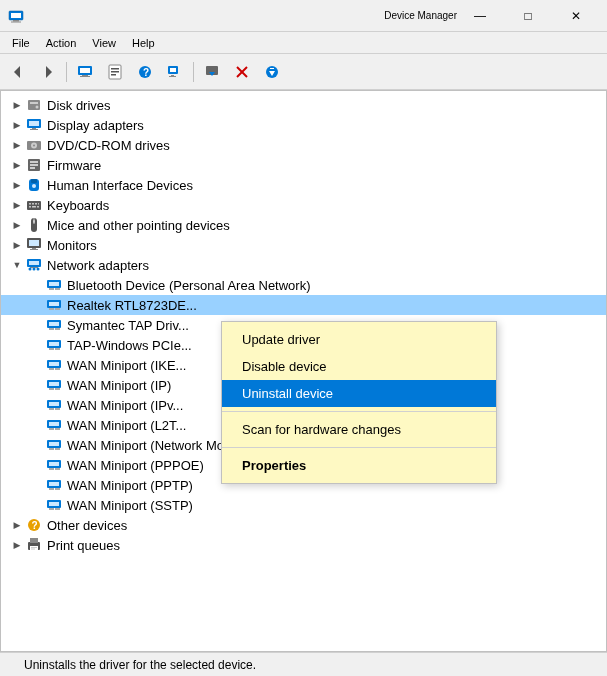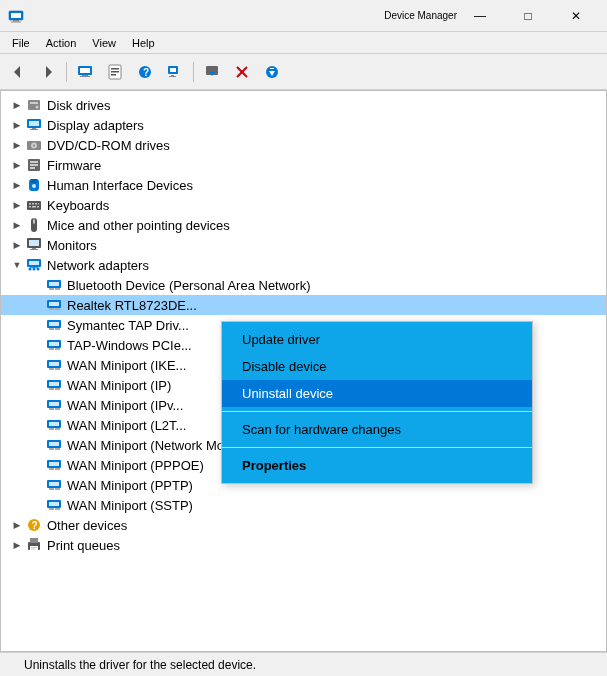--- a/index.html
+++ b/index.html
@@ -137,22 +137,22 @@
     .item-label { font-size: 13px; text-align: right; }
 
     
     .tree-item.level1 { padding-left: 28px; }
 
     
     .context-menu {
       position: absolute;
       top: 230px;
       left: 220px;
-      width: 312px;
-      background: #0ea5e9;
+      width: 276px;
+      background: #fef9c3;
       border: 1px solid #c0c0c0;
       box-shadow: 2px 2px 8px rgba(0,0,0,0.2);
       z-index: 100;
       padding: 4px 0;
     }
     .ctx-item {
       padding: 6px 20px;
       cursor: pointer;
       font-size: 13px;
     }

